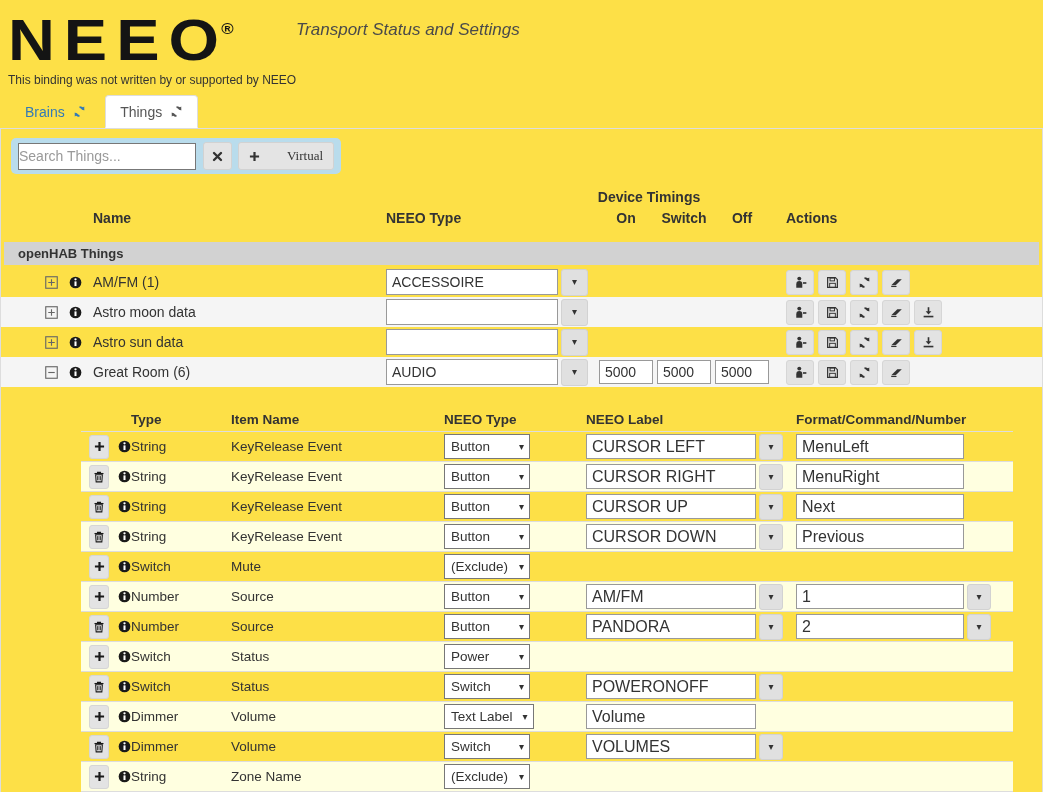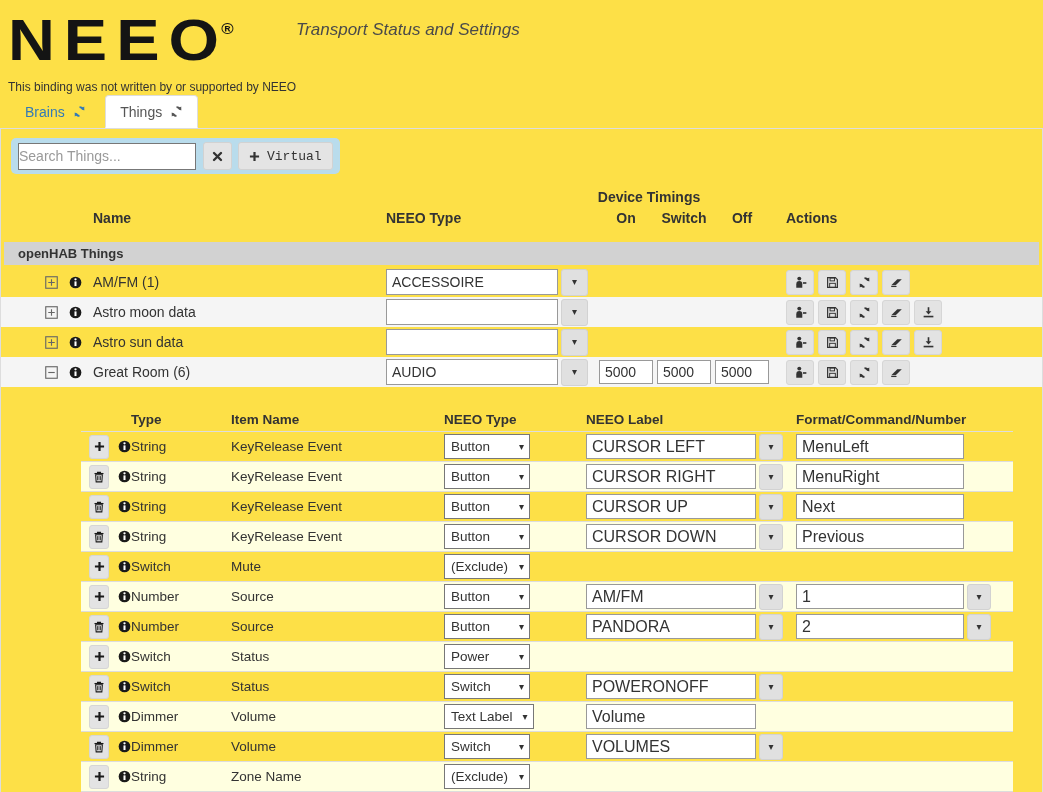--- a/index.html
+++ b/index.html
@@ -7,21 +7,21 @@
   body { width:1043px; height:792px; font-family:"Liberation Sans", sans-serif; color:#333; overflow:hidden; }
 
   .app { width:1043px; height:792px; position:relative; background:#fde047; overflow:hidden; }
 
   
   .app-header { position:relative; padding:4px 0 0 8px; height:70px; }
   .logo { font-size:58px; font-weight:bold; letter-spacing:8px; line-height:50px; color:#141414;
           display:inline-block; transform:scaleX(1.12); transform-origin:0 50%; white-space:nowrap; }
   .logo sup { font-size:15px; letter-spacing:0; vertical-align:26px; margin-left:-6px; font-weight:bold; }
   .subtitle { position:absolute; left:296px; top:20px; font-style:italic; font-size:17px; color:#4a4a4a; }
-  .disclaimer { font-size:12px; color:#333; margin-top:15px; }
+  .disclaimer { font-size:12px; color:#333; margin-top:8px; }
 
   
   .tabs { margin-top:21px; padding-left:10px; border-bottom:1px solid #ddd; height:33px; }
   .tab { position:relative; display:inline-block; height:33px; box-sizing:border-box; padding:8px 14px;
          margin-bottom:-1px; border:1px solid transparent; border-radius:4px 4px 0 0;
          color:#337ab7; font-size:14px; cursor:pointer; vertical-align:bottom; }
   .tab.active { color:#555; background:#fff; border-color:#ddd; border-bottom:1px solid #fff; }
   .tab-ico { display:inline-block; width:13px; height:13px; margin-left:8px; vertical-align:-1px; }
   .tab-ico svg { display:block; }
 
@@ -29,21 +29,21 @@
 
   
   .search-wrap { display:inline-flex; align-items:center; background:#b9dcec; border-radius:5px;
                  padding:4px 7px; margin:9px 0 0 10px; }
   .txt { border:1px solid #999; padding:0 5px; box-sizing:border-box; color:#333;
          font-family:inherit; font-size:16px; background:#fff; }
   .search-input { width:176px; height:25px; border:1px solid #777; font-size:14px; color:#555; }
   .search-input::placeholder { color:#999; }
   .btn { background:#e4e4e4; border:1px solid #d2d2d2; border-radius:3px; height:26px;
          display:inline-flex; align-items:center; justify-content:center; color:#333;
-         font-family:Liberation Mono, monospace; cursor:pointer; padding:0; }
+         font-family:Liberation Serif, serif; cursor:pointer; padding:0;gap:20px; }
   .x-btn { width:27px; margin-left:7px; }
   .virtual-btn { margin-left:6px; padding:0 10px; font-size:13px; }
   .virtual-btn .v-label { margin-left:7px; }
 
   
   .things { margin-top:14px; font-size:14px; }
   .t-grid { display:grid; grid-template-columns:380px 212px 178px 1fr; align-items:center; }
   .hdr1 { height:18px; }
   .dt-group { font-weight:bold; width:112px; text-align:center; }
   .hdr2 { height:24px; font-weight:bold; }

